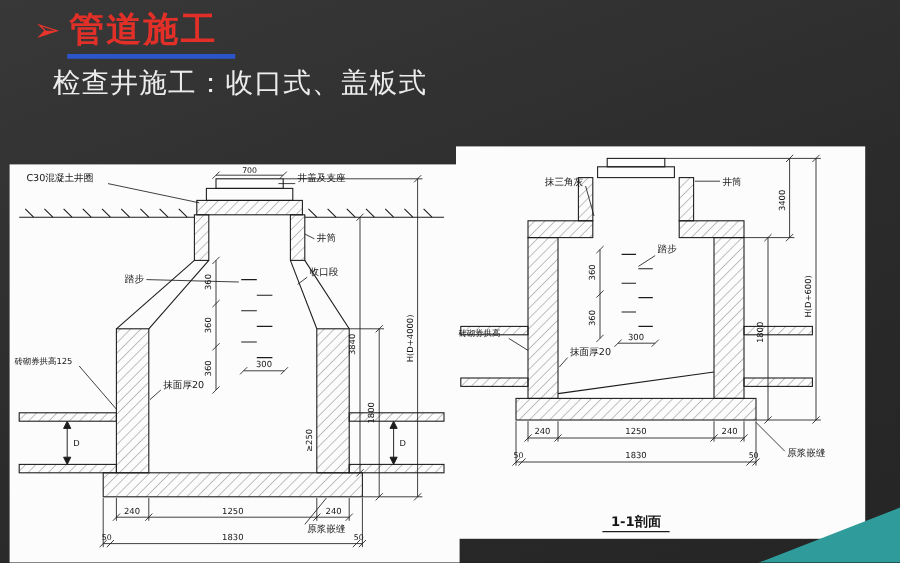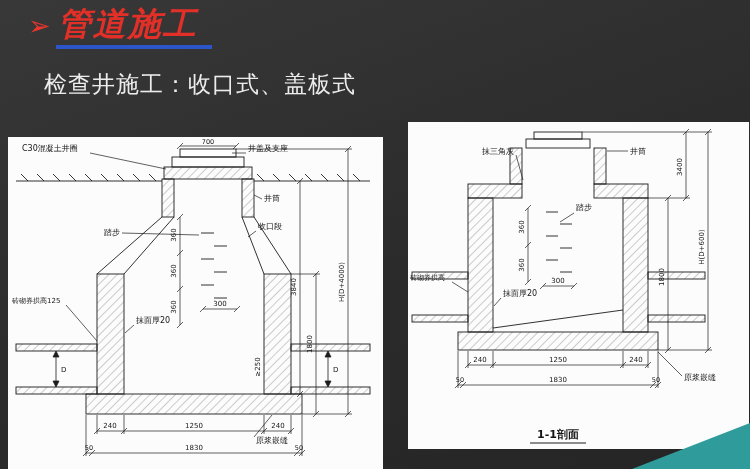--- a/index.html
+++ b/index.html
@@ -4,31 +4,31 @@
 <style>
   html,body{margin:0;padding:0;background:#1b1b1b;}
   .slide{
     position:relative;width:750px;height:469px;overflow:hidden;
     background:linear-gradient(160deg,#383838 0%,#2b2b2b 55%,#252525 100%);
     font-family:"DejaVu Sans",sans-serif;
   }
   .title-row{position:absolute;left:28px;top:6px;display:flex;align-items:flex-start;}
   .title-arrow{color:#e8352c;font-size:27px;font-weight:bold;margin-right:5px;line-height:40px;}
   .page-title{
-    color:#e23028;font-size:33px;font-weight:bold;letter-spacing:2px;
+    color:#e23028;font-size:29px;font-weight:bold;letter-spacing:2px;
     font-family:"DejaVu Serif",serif;
-    border-bottom:4px solid #2b55c8;padding:0 14px 3px 2px;line-height:36px;font-style:italic;
+    border-bottom:4px solid #2b55c8;padding:0 14px 3px 2px;line-height:36px;
   }
   .subtitle{
-    position:absolute;left:44px;top:69px;color:#ececec;font-size:23px;
+    position:absolute;left:44px;top:54px;color:#ececec;font-size:23px;
     font-family:Liberation Serif, serif;letter-spacing:1px;
   }
   .panel{position:absolute;background:#fcfcfc;}
   .panel-left{left:8px;top:137px;width:375px;height:332px;}
-  .panel-right{left:408px;top:122px;width:341px;height:327px;}
+  .panel-right{left:380px;top:122px;width:341px;height:327px;}
   .corner-accent{
     position:absolute;right:0;bottom:0;width:0;height:0;
     border-left:118px solid transparent;border-bottom:46px solid #2f9b9b;
   }
   svg{display:block;}
   svg text{font-family:"DejaVu Sans",sans-serif;fill:#151515;}
   .lbl{font-size:8px;}
   .lbl-sm{font-size:7px;}
   .dim{font-size:7px;}
   .dim-sm{font-size:6.5px;}

